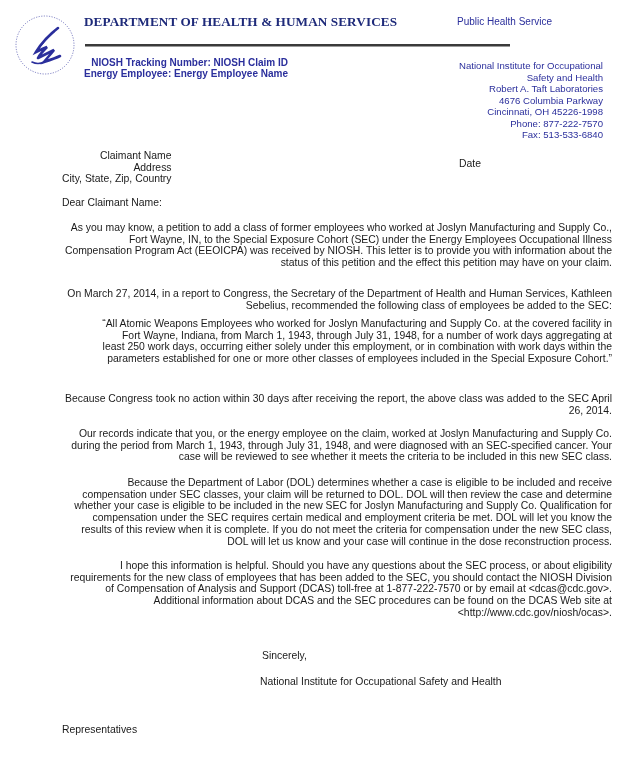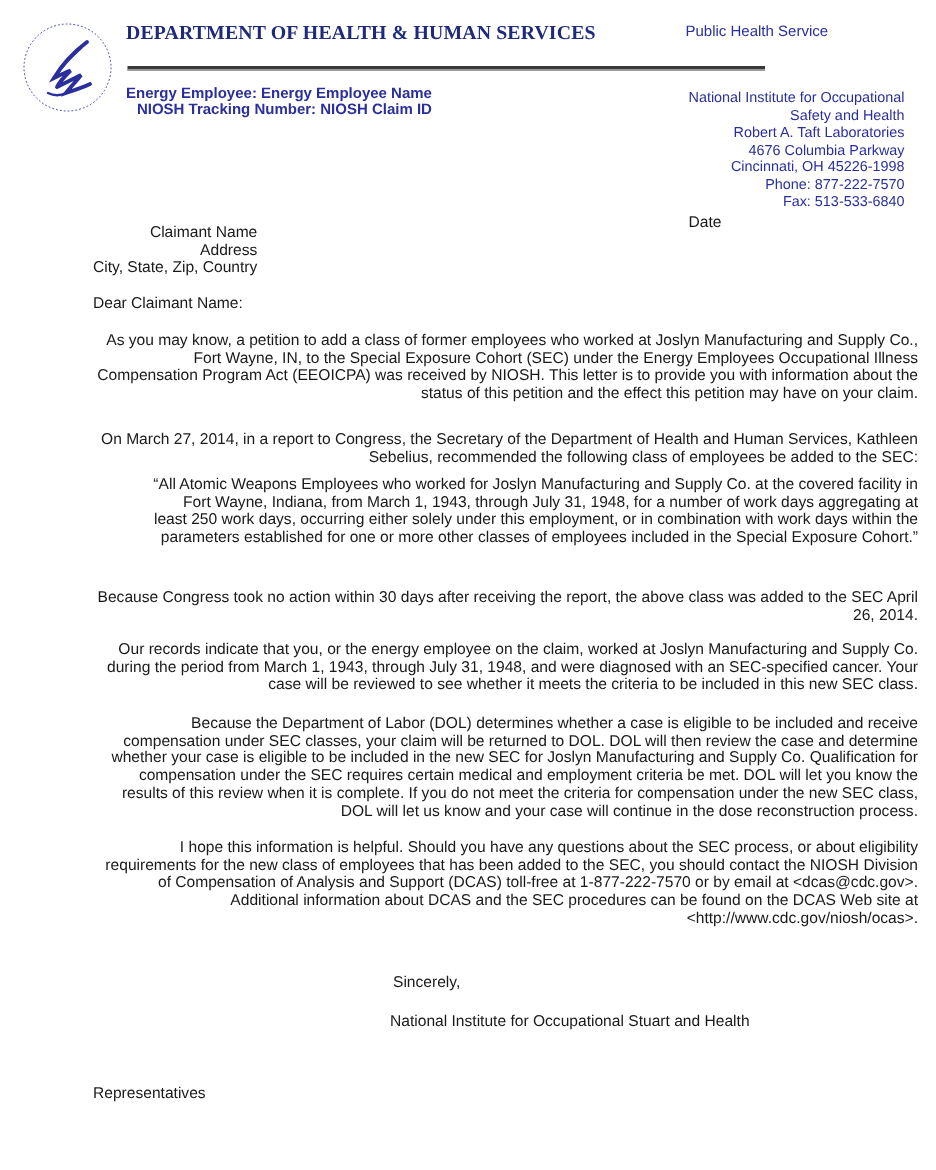--- a/index.html
+++ b/index.html
@@ -23,21 +23,21 @@
     }
     .tracking {
       left: 84px; top: 57px; font-size: 10px; font-weight: bold; color: #2b2f9c;
       line-height: 11px; white-space: nowrap;
     }
     .niosh {
       left: 459px; top: 60px; font-size: 9.6px; color: #2b2f9c; line-height: 11.5px;
       white-space: nowrap;
     }
     .niosh .indent { padding-left: 16px; }
-    .date { left: 459px; top: 143px; font-size: 10.4px; color: #1a1a1a; }
+    .date { left: 459px; top: 158px; font-size: 10.4px; color: #1a1a1a; }
     .claimant { left: 62px; top: 150px; font-size: 10.4px; line-height: 11.7px; }
     .greeting { left: 62px; top: 197px; font-size: 10.4px; }
     .para {
       left: 62px; width: 550px; font-size: 10.4px; line-height: 11.7px;
     }
     .quote {
       left: 100px; width: 512px; font-size: 10.4px; line-height: 11.7px;
     }
     .p1 { top: 222px; }
     .p2 { top: 288px; }
@@ -60,22 +60,22 @@
     <path d="M44 14 C36 20, 28 28, 22 38 C26 36, 30 34, 33 33 C30 36, 26 40, 24 44 C30 41, 36 38, 40 36 C37 40, 33 44, 30 48 C36 46, 42 44, 46 42" fill="none" stroke="#2b2f9c" stroke-width="2.6" stroke-linecap="round"></path>
     <path d="M40 18 C33 24, 27 31, 22 38" fill="none" stroke="#2b2f9c" stroke-width="1.6" stroke-linecap="round"></path>
     <path d="M30 48 C26 50, 22 50, 18 48" fill="none" stroke="#2b2f9c" stroke-width="1.6" stroke-linecap="round"></path>
   </svg>
 </div>
 <div class="abs dept">DEPARTMENT OF HEALTH &amp; HUMAN SERVICES</div>
 <div class="abs phs">Public Health Service</div>
 <div class="abs rule"></div>
 
 <div class="abs tracking">
+  <div>NIOSH Tracking Number: NIOSH Claim ID</div>
   <div>Energy Employee: Energy Employee Name</div>
-  <div>NIOSH Tracking Number: NIOSH Claim ID</div>
 </div>
 
 <div class="abs niosh">
   <div>National Institute for Occupational</div>
   <div class="indent">Safety and Health</div>
   <div>Robert A. Taft Laboratories</div>
   <div>4676 Columbia Parkway</div>
   <div>Cincinnati, OH 45226-1998</div>
   <div>Phone: 877-222-7570</div>
   <div>Fax: 513-533-6840</div>
@@ -94,16 +94,16 @@
 <div class="abs para p1">As you may know, a petition to add a class of former employees who worked at Joslyn Manufacturing and Supply Co., Fort Wayne, IN, to the Special Exposure Cohort (SEC) under the Energy Employees Occupational Illness Compensation Program Act (EEOICPA) was received by NIOSH. This letter is to provide you with information about the status of this petition and the effect this petition may have on your claim.</div>
 <div class="abs para p2">On March 27, 2014, in a report to Congress, the Secretary of the Department of Health and Human Services, Kathleen Sebelius, recommended the following class of employees be added to the SEC:</div>
 <div class="abs quote q1">“All Atomic Weapons Employees who worked for Joslyn Manufacturing and Supply Co. at the covered facility in Fort Wayne, Indiana, from March 1, 1943, through July 31, 1948, for a number of work days aggregating at least 250 work days, occurring either solely under this employment, or in combination with work days within the parameters established for one or more other classes of employees included in the Special Exposure Cohort.”</div>
 <div class="abs para p3">Because Congress took no action within 30 days after receiving the report, the above class was added to the SEC April 26, 2014.</div>
 <div class="abs para p4">Our records indicate that you, or the energy employee on the claim, worked at Joslyn Manufacturing and Supply Co. during the period from March 1, 1943, through July 31, 1948, and were diagnosed with an SEC-specified cancer. Your case will be reviewed to see whether it meets the criteria to be included in this new SEC class.</div>
 <div class="abs para p5">Because the Department of Labor (DOL) determines whether a case is eligible to be included and receive compensation under SEC classes, your claim will be returned to DOL. DOL will then review the case and determine whether your case is eligible to be included in the new SEC for Joslyn Manufacturing and Supply Co.  Qualification for compensation under the SEC requires certain medical and employment criteria be met. DOL will let you know the results of this review when it is complete. If you do not meet the criteria for compensation under the new SEC class, DOL will let us know and your case will continue in the dose reconstruction process.</div>
 <div class="abs para p6">I hope this information is helpful. Should you have any questions about the SEC process, or about eligibility requirements for the new class of employees that has been added to the SEC, you should contact the NIOSH Division of Compensation of Analysis and Support (DCAS) toll-free at 1-877-222-7570 or by email at &lt;dcas@cdc.gov&gt;. Additional information about DCAS and the SEC procedures can be found on the DCAS Web site at &lt;http://www.cdc.gov/niosh/ocas&gt;.</div>
 
 <div class="abs closing">Sincerely,</div>
 <div class="abs sig">
-  <div>National Institute for Occupational Stuart and Health</div>
+  <div>National Institute for Occupational Safety and Health</div>
 </div>
 
 <div class="abs reps">Representatives</div>
 
 </body></html>

